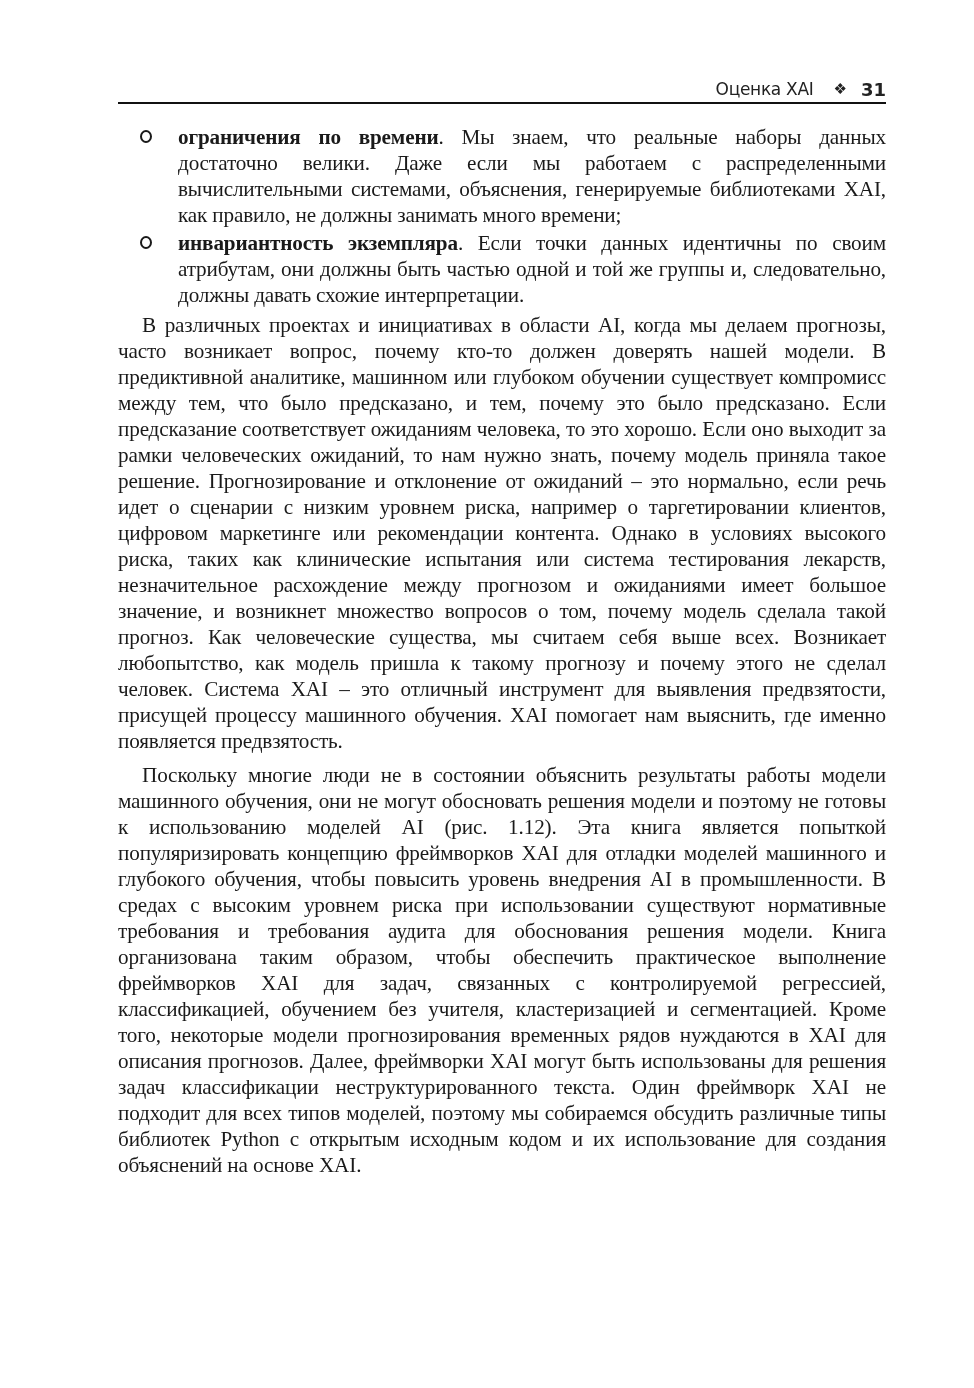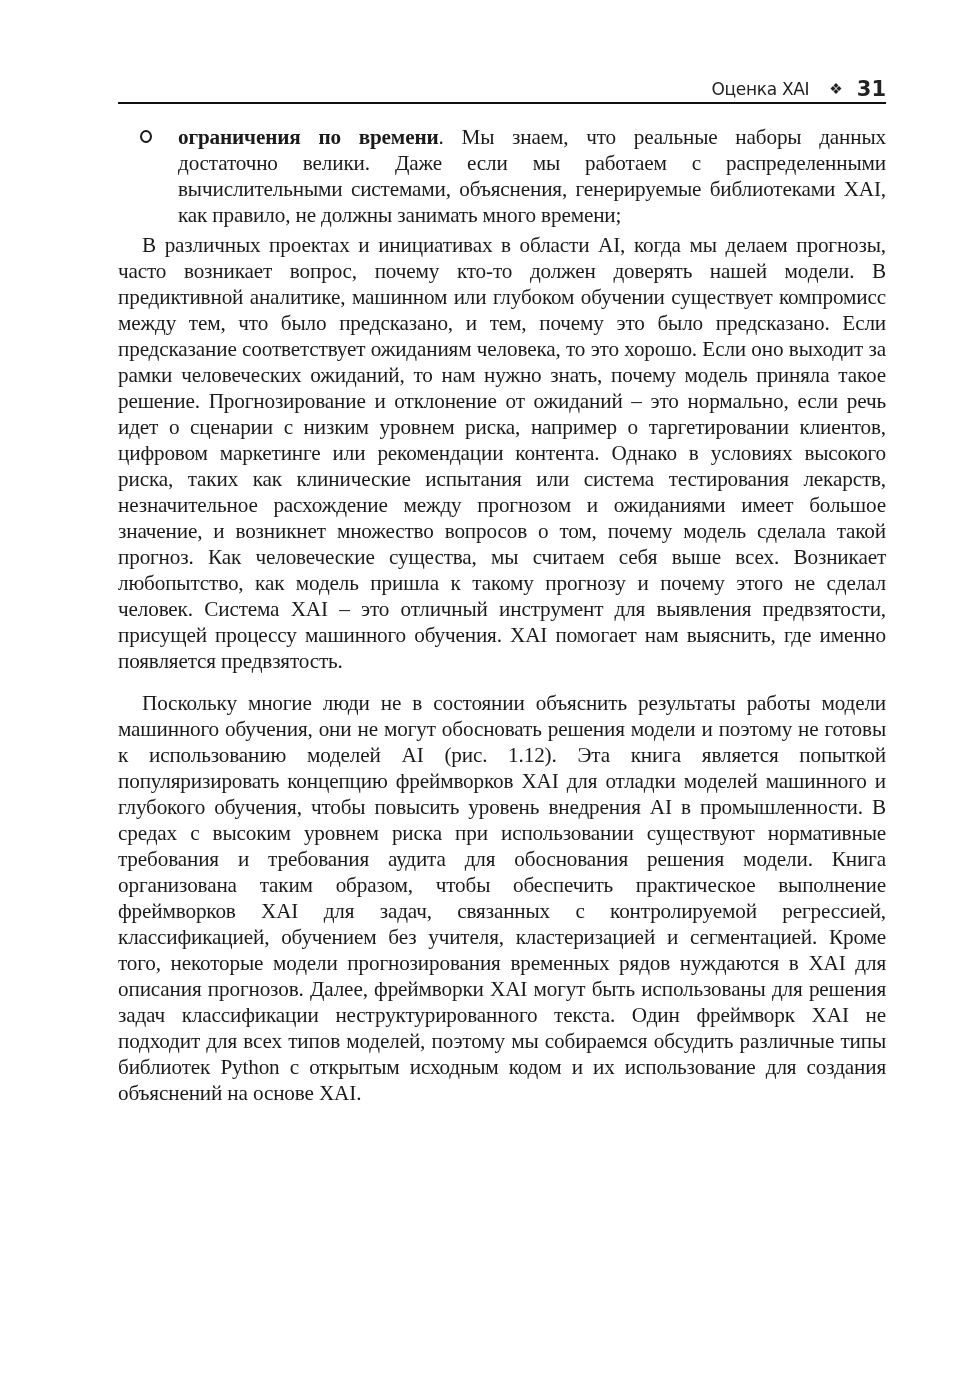--- a/index.html
+++ b/index.html
@@ -5,51 +5,55 @@
   html, body { margin: 0; padding: 0; background: #ffffff; }
   body { width: 974px; height: 1388px; position: relative; overflow: hidden; }
   .page { position: absolute; left: 118px; top: 0; width: 768px; }
   .running-head {
     position: absolute; left: 0; top: 76px; width: 768px; height: 26px;
     display: flex; justify-content: flex-end; align-items: center;
     font-family: "DejaVu Sans", sans-serif; font-size: 17px; color: #222;
   }
   .running-head .title { letter-spacing: -0.3px; }
   .running-head .orn { margin: 0 14px 0 20px; font-size: 15px; }
-  .running-head .num { font-weight: bold; font-size: 21px; }
+  .running-head .num { font-weight: bold; font-size: 18px; }
   .rule { position: absolute; left: 0; top: 102px; width: 768px; height: 2px; background: #111; }
   .body-text {
     position: absolute; left: 0; top: 124px; width: 768px;
     font-family: "Liberation Serif", serif; font-size: 21.2px; line-height: 26px;
     color: #1a1a1a; text-align: justify; letter-spacing: -0.15px;
   }
   .bullet { position: relative; padding-left: 60px; margin: 0 0 2px 0; }
   .bullet .marker {
     position: absolute; left: 22px; top: 6px; width: 12px; height: 13px;
     border: 2px solid #1a1a1a; border-radius: 50%; box-sizing: border-box;
   }
   .bullet b { font-weight: bold; }
   p.para { margin: 0; text-indent: 24px; }
-  p.para + p.para { margin-top: 16px; }
+  p.para + p.para { margin-top: 8px; }
   .bullets-wrap { margin-bottom: 4px; }
 </style>
 </head>
 <body>
 
 <div class="page">
   <div class="running-head">
     <span class="title">Оценка XAI</span>
     <span class="orn">❖</span>
     <span class="num">31</span>
   </div>
   <div class="rule"></div>
 
   <div class="body-text">
     <div class="bullets-wrap">
       <div class="bullet">
         <span class="marker"></span>
         <b>ограничения по времени</b><span>. Мы знаем, что реальные наборы данных достаточно велики. Даже если мы работаем с распределенными вычислительными системами, объяснения, генерируемые библиотеками XAI, как правило, не должны занимать много времени;</span>
       </div>
+      <div class="bullet">
+        <span class="marker"></span>
+        <b>инвариантность экземпляра</b><span>. Если точки данных идентичны по своим атрибутам, они должны быть частью одной и той же группы и, следовательно, должны давать схожие интерпретации.</span>
+      </div>
     </div>
     <p class="para">В различных проектах и инициативах в области AI, когда мы делаем прогнозы, часто возникает вопрос, почему кто-то должен доверять нашей модели. В предиктивной аналитике, машинном или глубоком обучении существует компромисс между тем, что было предсказано, и тем, почему это было предсказано. Если предсказание соответствует ожиданиям человека, то это хорошо. Если оно выходит за рамки человеческих ожиданий, то нам нужно знать, почему модель приняла такое решение. Прогнозирование и отклонение от ожиданий – это нормально, если речь идет о сценарии с низким уровнем риска, например о таргетировании клиентов, цифровом маркетинге или рекомендации контента. Однако в условиях высокого риска, таких как клинические испытания или система тестирования лекарств, незначительное расхождение между прогнозом и ожиданиями имеет большое значение, и возникнет множество вопросов о том, почему модель сделала такой прогноз. Как человеческие существа, мы считаем себя выше всех. Возникает любопытство, как модель пришла к такому прогнозу и почему этого не сделал человек. Система XAI – это отличный инструмент для выявления предвзятости, присущей процессу машинного обучения. XAI помогает нам выяснить, где именно появляется предвзятость.</p>
     <p class="para">Поскольку многие люди не в состоянии объяснить результаты работы модели машинного обучения, они не могут обосновать решения модели и поэтому не готовы к использованию моделей AI (рис. 1.12). Эта книга является попыткой популяризировать концепцию фреймворков XAI для отладки моделей машинного и глубокого обучения, чтобы повысить уровень внедрения AI в промышленности. В средах с высоким уровнем риска при использовании существуют нормативные требования и требования аудита для обоснования решения модели. Книга организована таким образом, чтобы обеспечить практическое выполнение фреймворков XAI для задач, связанных с контролируемой регрессией, классификацией, обучением без учителя, кластеризацией и сегментацией. Кроме того, некоторые модели прогнозирования временных рядов нуждаются в XAI для описания прогнозов. Далее, фреймворки XAI могут быть использованы для решения задач классификации неструктурированного текста. Один фреймворк XAI не подходит для всех типов моделей, поэтому мы собираемся обсудить различные типы библиотек Python с открытым исходным кодом и их использование для создания объяснений на основе XAI.</p>
   </div>
 </div>
 
 </body></html>

